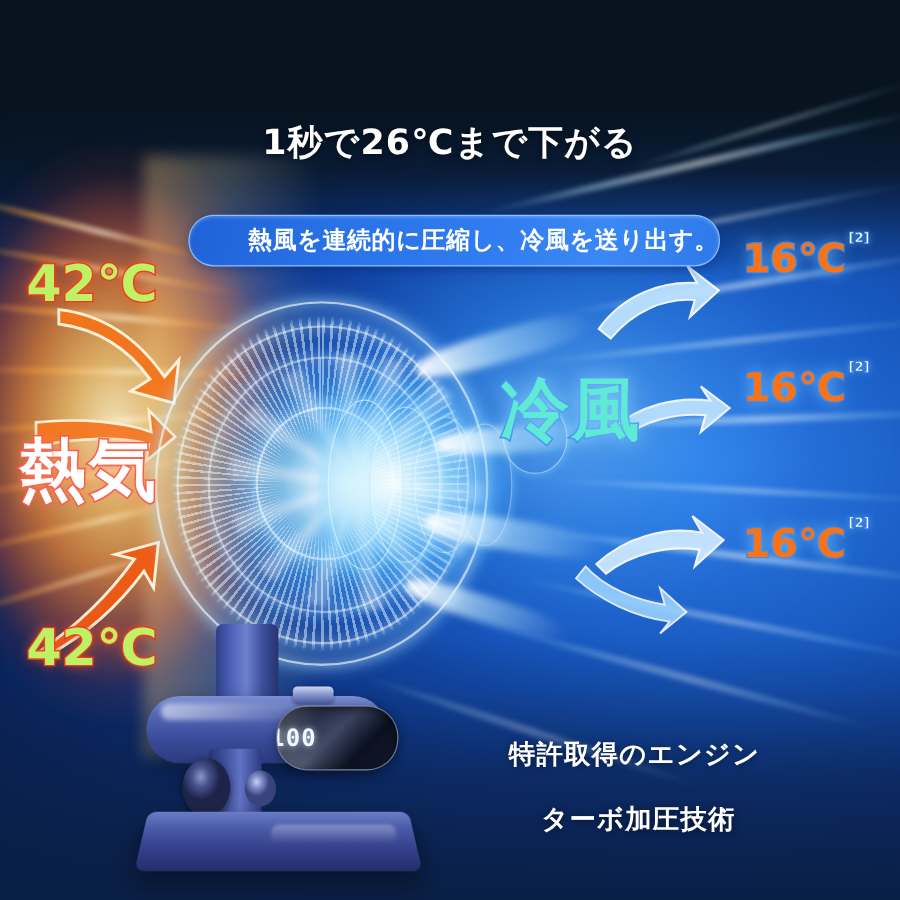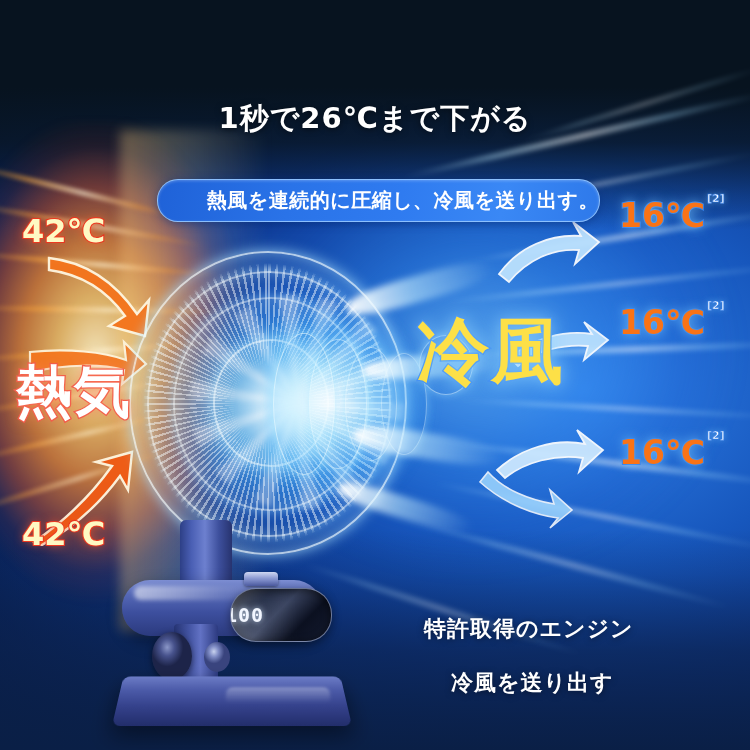--- a/index.html
+++ b/index.html
@@ -199,21 +199,21 @@
     width:441px;height:41px;border-radius:21px;
     background:linear-gradient(100deg,#1f62d8 0%,#2a73e8 30%,#2f7bf0 55%,#3a88f5 78%,#2e79ea 100%);
     border:1.5px solid rgba(150,200,255,0.9);
     box-shadow:0 2px 10px rgba(0,40,120,0.45),inset 0 1px 3px rgba(255,255,255,0.25);
     display:flex;align-items:center;justify-content:flex-end;
     color:#fff;font-size:20px;font-weight:700;letter-spacing:0.5px;
   }
 
   .temp-hot{
     position:absolute;
-    font-size:32px;font-weight:700;color:#fef9c3;
+    font-size:42px;font-weight:700;color:#bef264;
     -webkit-text-stroke:2.2px #e8301f;
     paint-order:stroke fill;
     text-shadow:0 0 10px rgba(255,90,40,0.75);
   }
   #temp-hot-1{left:22px;top:212px;}
   #temp-hot-2{left:22px;top:515px;}
 
   .hot-word{
     position:absolute;left:16px;top:355px;
     font-size:56px;font-weight:700;color:#ffffff;
@@ -238,21 +238,21 @@
     font-size:11px;font-weight:700;color:#ffffff;
     -webkit-text-stroke:0.6px #2f7be8;
     text-shadow:0 0 6px rgba(120,200,255,0.9);
   }
   #sup-1{left:707px;top:192px;}
   #sup-2{left:707px;top:299px;}
   #sup-3{left:707px;top:429px;}
 
   .cold-word{
     position:absolute;left:417px;top:304px;
-    font-size:72px;font-weight:700;color:#fde047;
+    font-size:57px;font-weight:700;color:#5eead4;
     -webkit-text-stroke:2.6px #3f8bf0;
     paint-order:stroke fill;
     text-shadow:0 0 18px rgba(140,210,255,0.95);
     letter-spacing:2px;
   }
 
   .foot{
     position:absolute;color:#ffffff;font-size:22px;font-weight:600;
     text-shadow:0 1px 6px rgba(0,0,0,0.5);letter-spacing:1px;
   }
@@ -384,15 +384,15 @@
   <div class="cold-word">冷風</div>
 
   <div class="temp-cold" id="temp-cold-1">16℃</div>
   <div class="sup" id="sup-1">[2]</div>
   <div class="temp-cold" id="temp-cold-2">16℃</div>
   <div class="sup" id="sup-2">[2]</div>
   <div class="temp-cold" id="temp-cold-3">16℃</div>
   <div class="sup" id="sup-3">[2]</div>
 
   <div class="foot" id="foot-1">特許取得のエンジン</div>
-  <div class="foot" id="foot-2">冷風を送り出す</div>
+  <div class="foot" id="foot-2">ターボ加圧技術</div>
 
 </div>
 
 </body></html>

